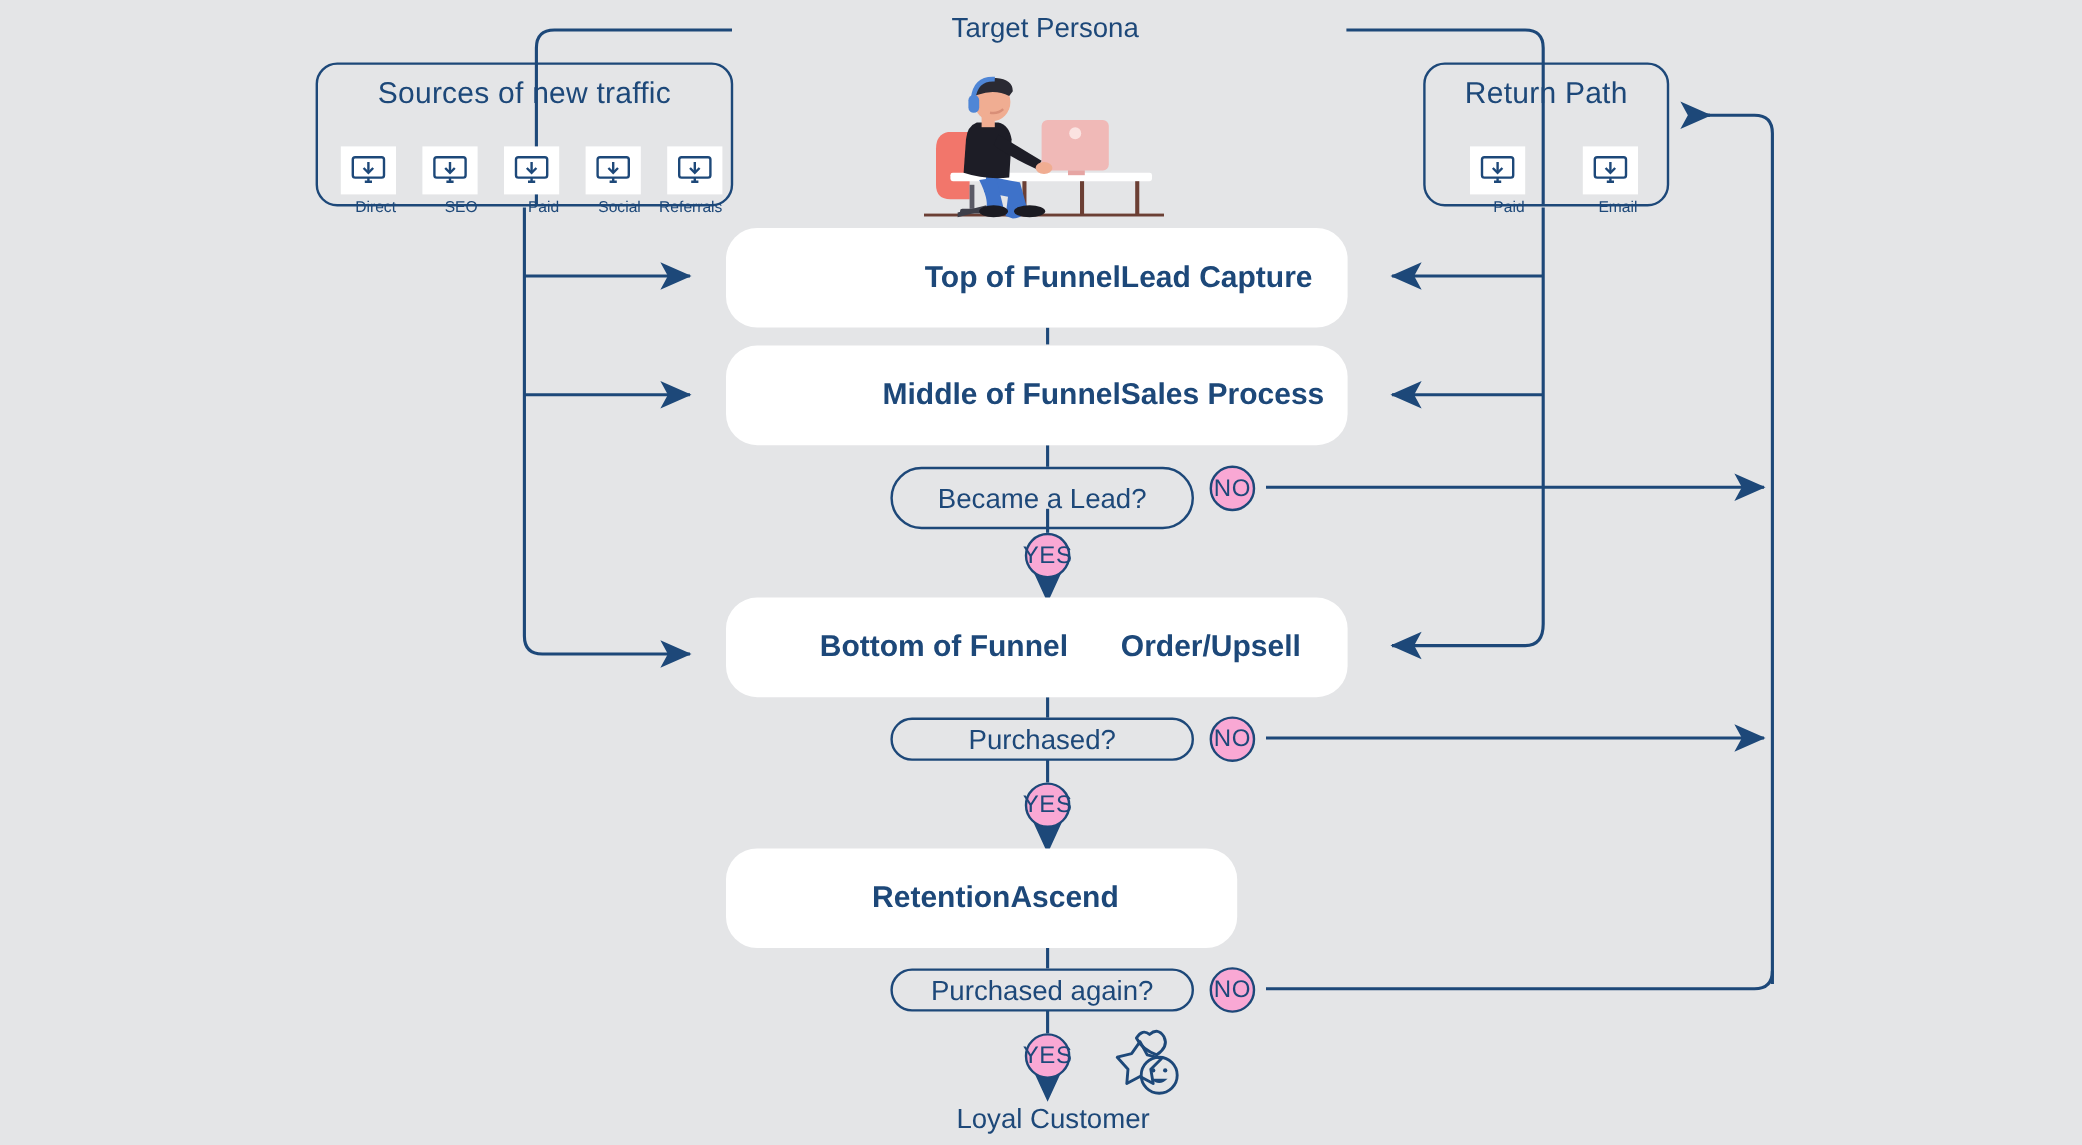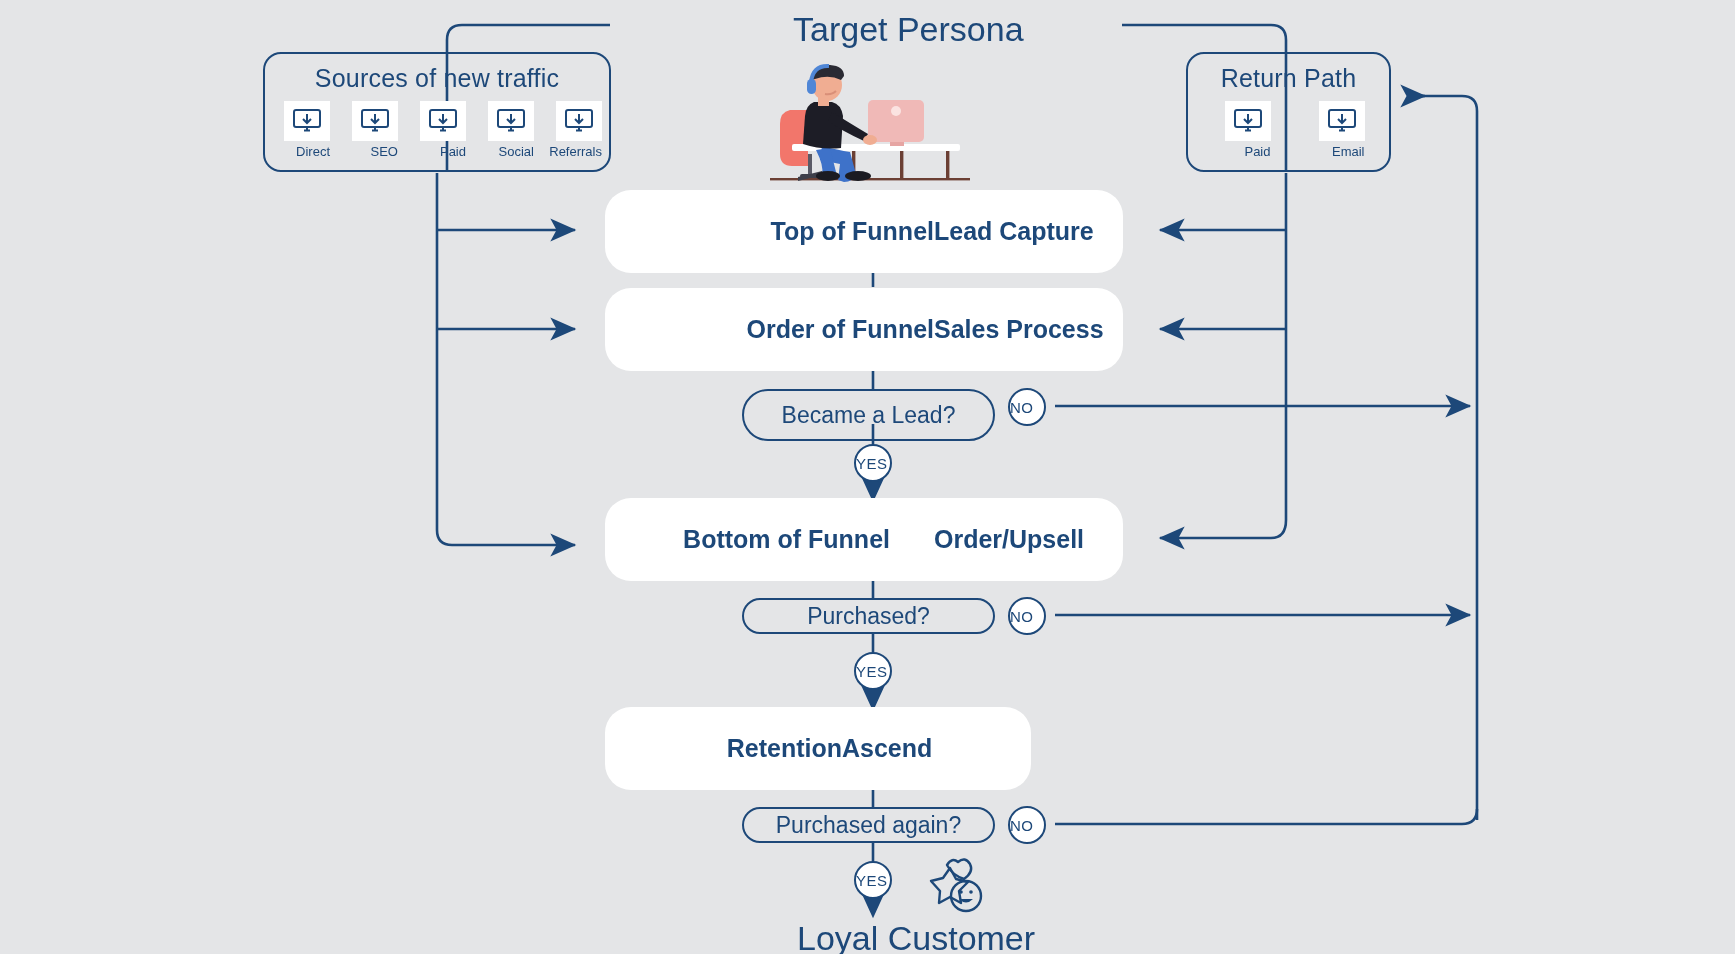--- a/index.html
+++ b/index.html
@@ -14,21 +14,21 @@
   #stage{position:relative;width:1735px;height:954px;}
 
   svg.wires{position:absolute;left:0;top:0;width:1735px;height:954px;pointer-events:none;}
 
   
   .group-box{
     position:absolute;
     border:2.5px solid #1d4879;
     border-radius:18px;
     box-sizing:border-box;
-    display:flex;flex-direction:column;align-items:center;
+    display:flex;flex-direction:column;align-items:center;gap:21px;
   }
   .group-title{
     color:#1d4879;
     font-size:25px;
     letter-spacing:.2px;
     margin-top:10px;
     white-space:nowrap;
   }
   .icon-row{display:flex;gap:10px;margin-top:8px;}
   .icon-cell{display:flex;flex-direction:column;align-items:flex-end;width:58px;}
@@ -65,28 +65,28 @@
     box-sizing:border-box;
     display:flex;align-items:center;justify-content:center;
     color:#1d4879;font-size:23px;white-space:nowrap;
     background:transparent;
   }
   .badge{
     position:absolute;
     border:2.5px solid #1d4879;
     border-radius:50%;
     box-sizing:border-box;
-    display:flex;align-items:center;
-    color:#1d4879;font-size:15px;letter-spacing:.5px;
-    background:#ffffff;
+    display:flex;align-items:center;justify-content:center;
+    color:#1d4879;font-size:20px;letter-spacing:.5px;
+    background:#f9a8d4;
   }
 
   
   .plain-label{
-    position:absolute;color:#1d4879;font-size:34px;white-space:nowrap;
+    position:absolute;color:#1d4879;font-size:23px;white-space:nowrap;
   }
 
   .persona-wrap{position:absolute;}
   .smiley-wrap{position:absolute;}
 </style>
 </head>
 <body>
 
 <div id="stage">
 
@@ -298,21 +298,21 @@
 
     </div>
   </div>
 
   <div class="stage-bar" style="left:605px;top:190px;width:518px;height:83px;">
     <span class="stage-bold">Top of Funnel</span>
     <span class="stage-light">Lead Capture</span>
   </div>
 
   <div class="stage-bar" style="left:605px;top:288px;width:518px;height:83px;">
-    <span class="stage-bold">Order of Funnel</span>
+    <span class="stage-bold">Middle of Funnel</span>
     <span class="stage-light">Sales Process</span>
   </div>
 
   <div class="stage-bar" style="left:605px;top:498px;width:518px;height:83px;gap:44px;">
     <span class="stage-bold">Bottom of Funnel</span>
     <span class="stage-light">Order/Upsell</span>
   </div>
 
   <div class="stage-bar" style="left:605px;top:707px;width:426px;height:83px;">
     <span class="stage-bold">Retention</span>

